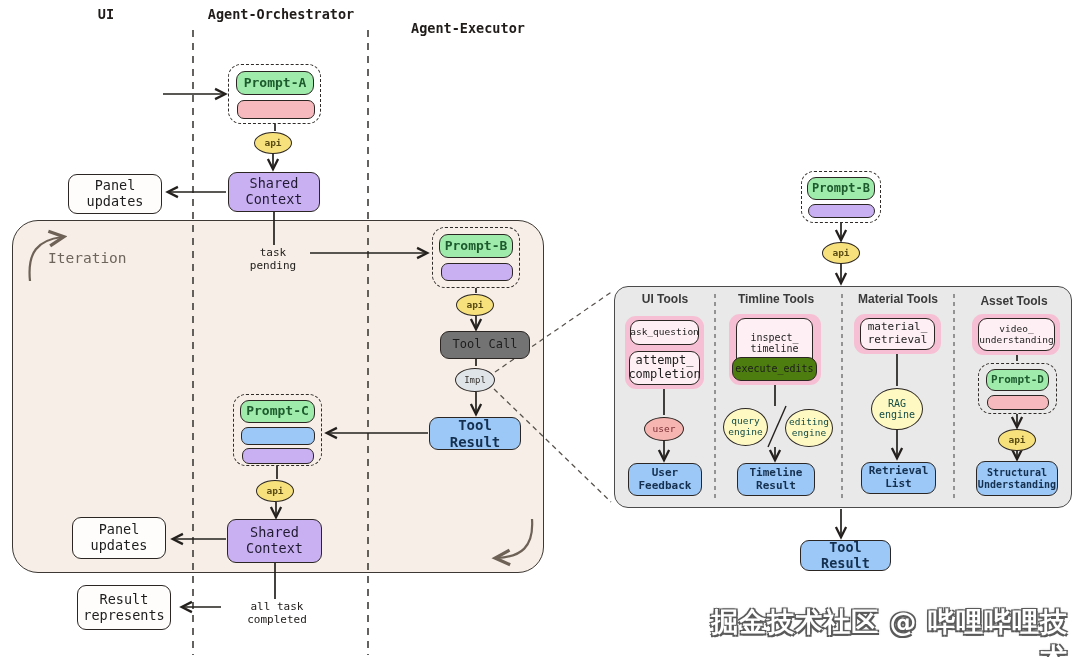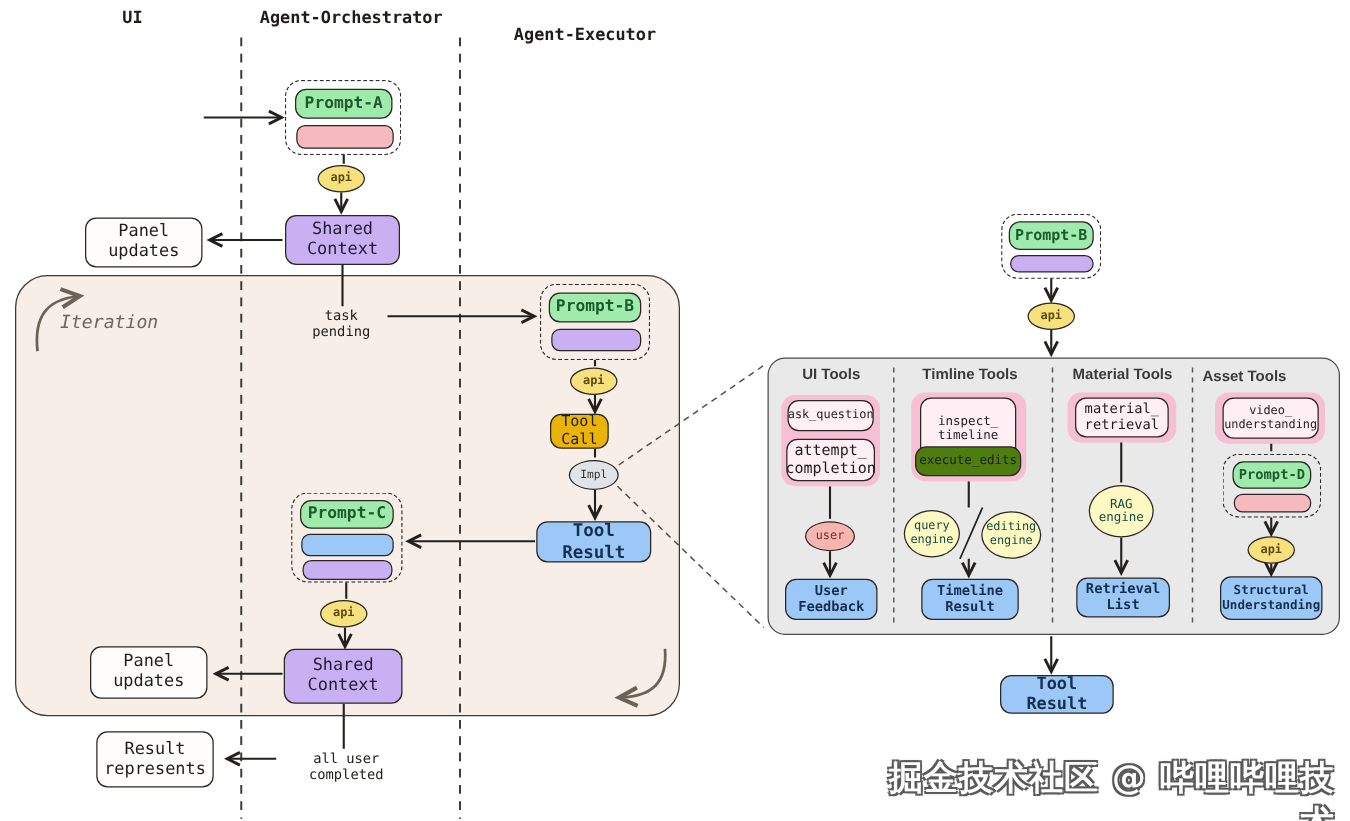--- a/index.html
+++ b/index.html
@@ -106,60 +106,60 @@
 
   <div class="abs grp" style="left:228px;top:64px;width:93px;height:60px;"></div>
   <div class="abs bx mono green-t" style="left:236px;top:71px;width:78px;height:24px;background:#9febab;font-size:13px;">Prompt-A</div>
   <div class="abs bar" style="left:237px;top:100px;width:78px;height:19px;background:#f6b9bd;"></div>
 
   <div class="abs bx ell mono" style="left:254px;top:132px;width:38px;height:22px;background:#f6e17d;font-size:9.5px;color:#584a12;font-weight:bold;">api</div>
 
   <div class="abs bx mono" style="left:228px;top:172px;width:92px;height:40px;background:#c9b0f2;font-size:13.5px;color:#201a30;">Shared
 Context</div>
 
-  <div class="abs mono" style="left:48px;top:250px;width:110px;height:20px;font-size:14.5px;color:#6e655c;font-style:italic;">Iteration</div>
+  <div class="abs mono" style="left:48px;top:250px;width:110px;height:20px;font-size:14.5px;color:#6e655c;">Iteration</div>
   <div class="abs mono" style="left:236px;top:246px;width:74px;height:14px;font-size:11px;color:#23201d;text-align:center;">task pending</div>
 
   <div class="abs grp" style="left:432px;top:227px;width:88px;height:61px;"></div>
   <div class="abs bx mono green-t" style="left:439px;top:234px;width:74px;height:24px;background:#9febab;font-size:13px;">Prompt-B</div>
   <div class="abs bar" style="left:441px;top:263px;width:72px;height:18px;background:#c9b0f2;"></div>
 
   <div class="abs bx ell mono" style="left:456px;top:294px;width:38px;height:22px;background:#f6e17d;font-size:9.5px;color:#584a12;font-weight:bold;">api</div>
 
-  <div class="abs bx mono" style="left:440px;top:331px;width:47px;height:28px;background:#eab308;font-size:12px;">Tool Call</div>
+  <div class="abs bx mono" style="left:440px;top:331px;width:90px;height:28px;background:#737373;font-size:12px;">Tool Call</div>
 
   <div class="abs bx ell mono" style="left:455px;top:368px;width:40px;height:24px;background:#dfe4e8;font-size:9px;color:#35312d;">Impl</div>
 
   <div class="abs bx mono blue-t" style="left:429px;top:417px;width:92px;height:33px;background:#9cc8f7;font-size:14px;">Tool Result</div>
 
   <div class="abs grp" style="left:233px;top:394px;width:89px;height:72px;"></div>
   <div class="abs bx mono green-t" style="left:240px;top:400px;width:75px;height:23px;background:#9febab;font-size:13px;">Prompt-C</div>
   <div class="abs bar" style="left:241px;top:427px;width:74px;height:18px;background:#9cc8f7;"></div>
   <div class="abs bar" style="left:242px;top:448px;width:72px;height:16px;background:#c9b0f2;"></div>
 
   <div class="abs bx ell mono" style="left:256px;top:480px;width:38px;height:22px;background:#f6e17d;font-size:9.5px;color:#584a12;font-weight:bold;">api</div>
 
   <div class="abs bx mono" style="left:227px;top:519px;width:95px;height:44px;background:#c9b0f2;font-size:13.5px;color:#201a30;">Shared
 Context</div>
   <div class="abs bx mono" style="left:72px;top:517px;width:94px;height:42px;background:#fefdfb;font-size:13.5px;">Panel
 updates</div>
 
-  <div class="abs mono" style="left:224px;top:600px;width:106px;height:14px;font-size:11px;color:#23201d;text-align:center;">all user completed</div>
+  <div class="abs mono" style="left:224px;top:600px;width:106px;height:14px;font-size:11px;color:#23201d;text-align:center;">all task completed</div>
   <div class="abs bx mono" style="left:77px;top:585px;width:94px;height:45px;background:#fefdfb;font-size:13.5px;">Result
 represents</div>
 
   <div class="abs grp" style="left:801px;top:171px;width:80px;height:52px;"></div>
   <div class="abs bx mono green-t" style="left:807px;top:177px;width:68px;height:23px;background:#9febab;font-size:12px;">Prompt-B</div>
   <div class="abs bar" style="left:808px;top:204px;width:67px;height:14px;background:#c9b0f2;"></div>
   <div class="abs bx ell mono" style="left:822px;top:242px;width:38px;height:22px;background:#f6e17d;font-size:9.5px;color:#584a12;font-weight:bold;">api</div>
 
   <div class="abs sans" style="left:622px;top:292px;width:86px;height:16px;font-size:12px;font-weight:bold;color:#3a3a3a;text-align:center;">UI Tools</div>
   <div class="abs sans" style="left:724px;top:292px;width:104px;height:16px;font-size:12px;font-weight:bold;color:#3a3a3a;text-align:center;">Timline Tools</div>
   <div class="abs sans" style="left:848px;top:292px;width:100px;height:16px;font-size:12px;font-weight:bold;color:#3a3a3a;text-align:center;">Material Tools</div>
-  <div class="abs sans" style="left:962px;top:294px;width:104px;height:16px;font-size:12px;font-weight:bold;color:#3a3a3a;text-align:left;">Asset Tools</div>
+  <div class="abs sans" style="left:962px;top:294px;width:104px;height:16px;font-size:12px;font-weight:bold;color:#3a3a3a;text-align:center;">Asset Tools</div>
 
   <div class="abs halo" style="left:625px;top:316px;width:79px;height:73px;background:#f6bfd3;"></div>
   <div class="abs bx mono" style="left:630px;top:320px;width:69px;height:25px;background:#fdeff3;font-size:9.5px;border-width:1.4px;">ask_question</div>
   <div class="abs bx mono" style="left:629px;top:351px;width:71px;height:34px;background:#fdeff3;font-size:12px;border-width:1.4px;">attempt_
 completion</div>
   <div class="abs bx ell mono" style="left:644px;top:417px;width:40px;height:24px;background:#f6b5b1;font-size:9.5px;color:#7a2c30;">user</div>
   <div class="abs bx mono blue-t" style="left:628px;top:463px;width:74px;height:33px;background:#9cc8f7;font-size:11px;">User
 Feedback</div>
 
   <div class="abs halo" style="left:729px;top:314px;width:92px;height:71px;background:#f6bfd3;"></div>

